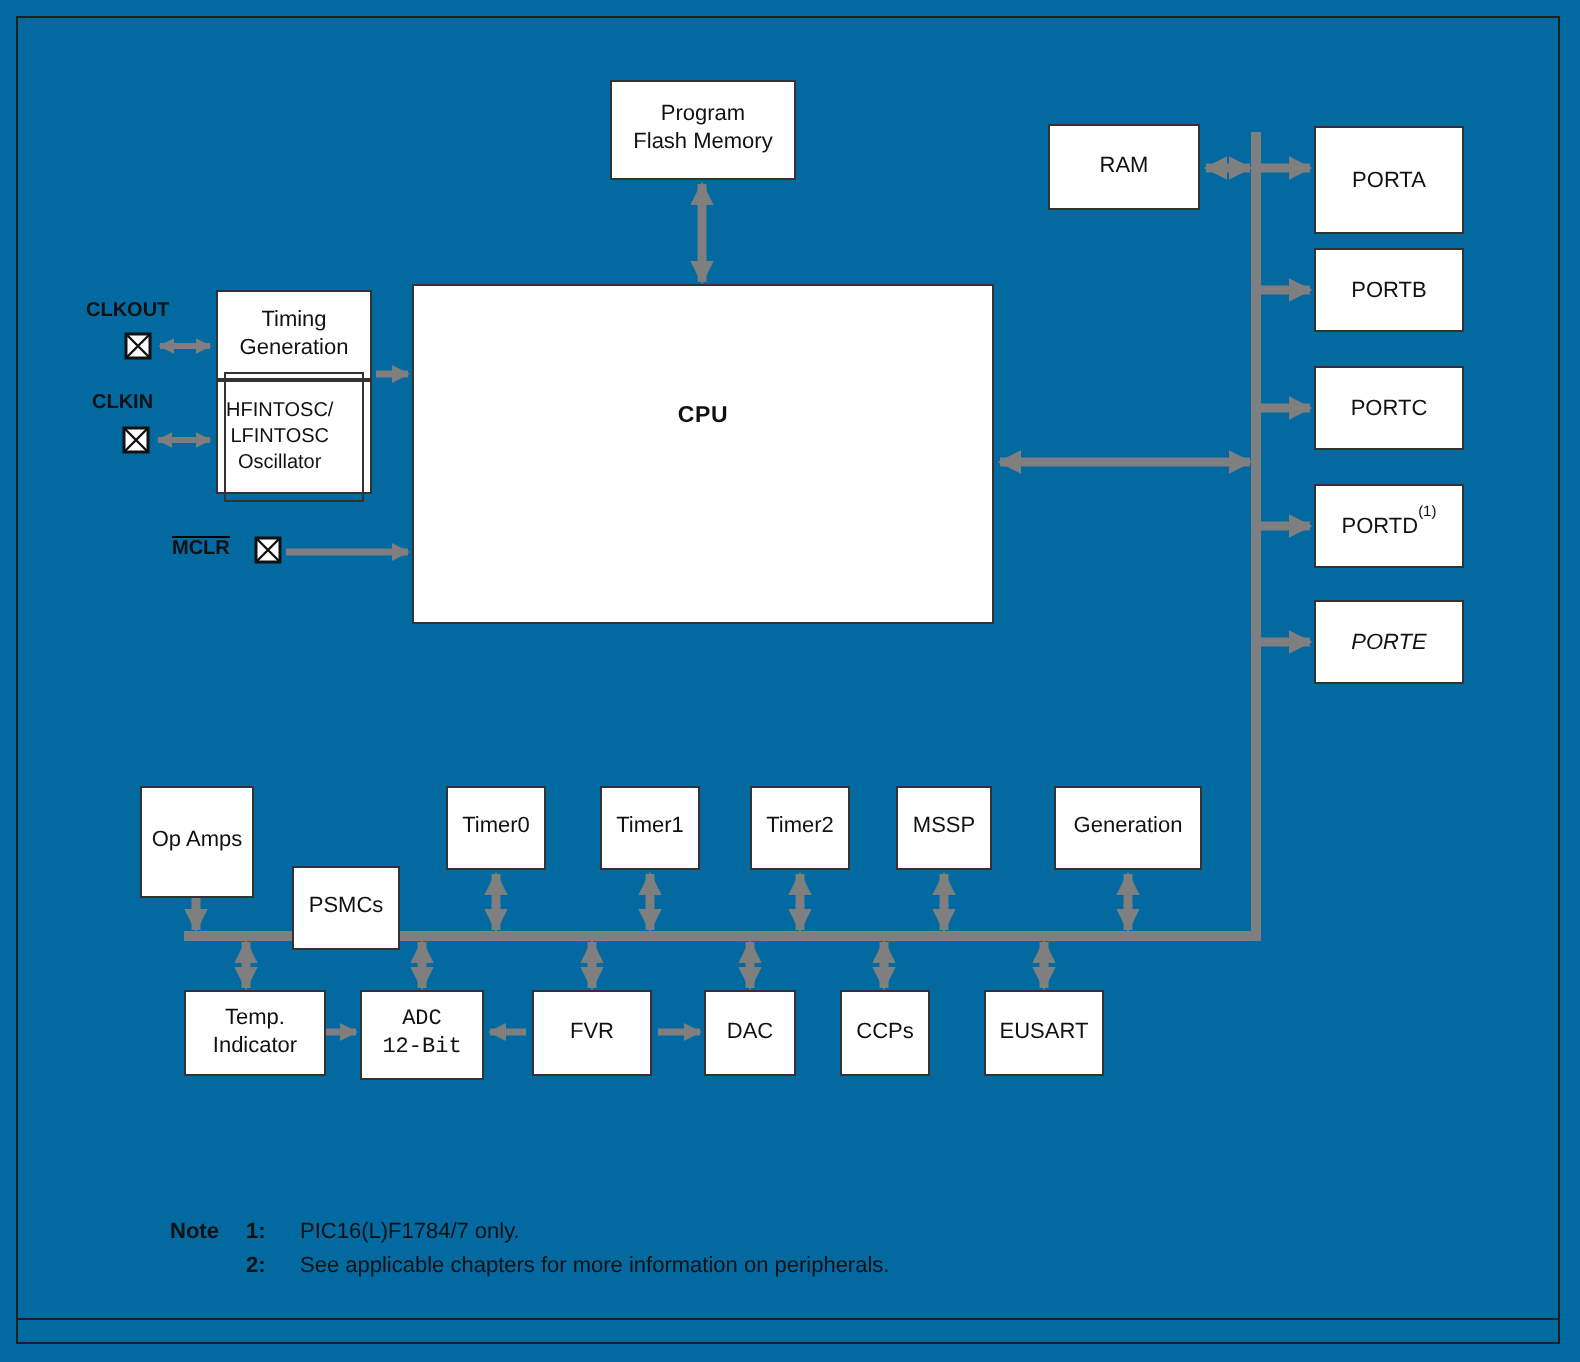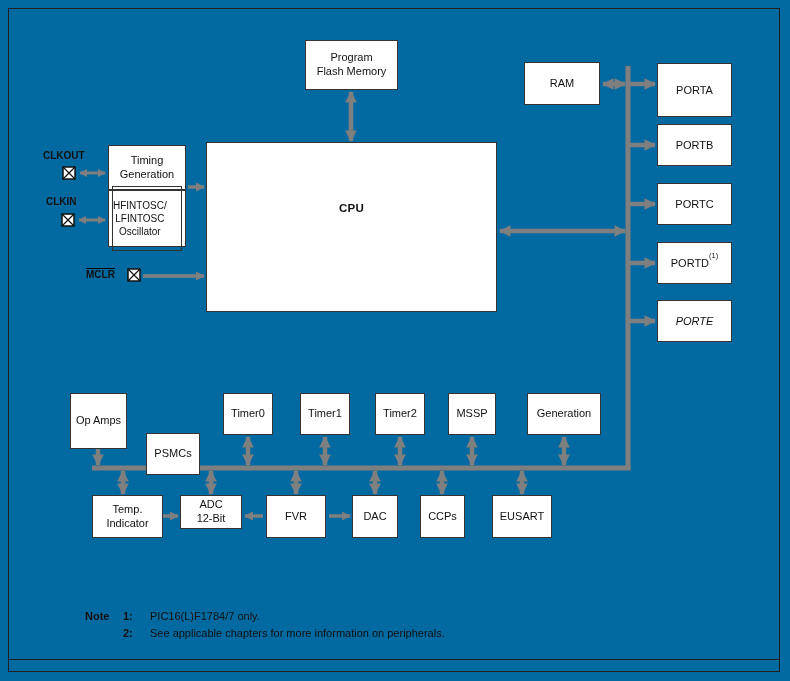--- a/index.html
+++ b/index.html
@@ -143,21 +143,21 @@
     <span>MSSP</span>
   </div>
   <div class="box" style="left: 527px; top: 393px; width: 74px; height: 42px; border-color: rgb(51, 51, 51);">
     <span>Generation</span>
   </div>
 
   <div class="box" style="left: 92px; top: 495px; width: 71px; height: 43px; border-color: rgb(51, 51, 51);">
     <span>Temp.
 Indicator</span>
   </div>
-  <div class="box" style="left: 180px; top: 495px; width: 62px; height: 34px; border-color: rgb(51, 51, 51);">
+  <div class="box" style="left: 180px; top: 495px; width: 62px; height: 45px; border-color: rgb(51, 51, 51); font-family: Liberation Mono, monospace;">
     <span>ADC
 12-Bit</span>
   </div>
   <div class="box" style="left: 266px; top: 495px; width: 60px; height: 43px; border-color: rgb(51, 51, 51);">
     <span>FVR</span>
   </div>
   <div class="box" style="left: 352px; top: 495px; width: 46px; height: 43px; border-color: rgb(51, 51, 51);">
     <span>DAC</span>
   </div>
   <div class="box" style="left: 420px; top: 495px; width: 45px; height: 43px; border-color: rgb(51, 51, 51);">

